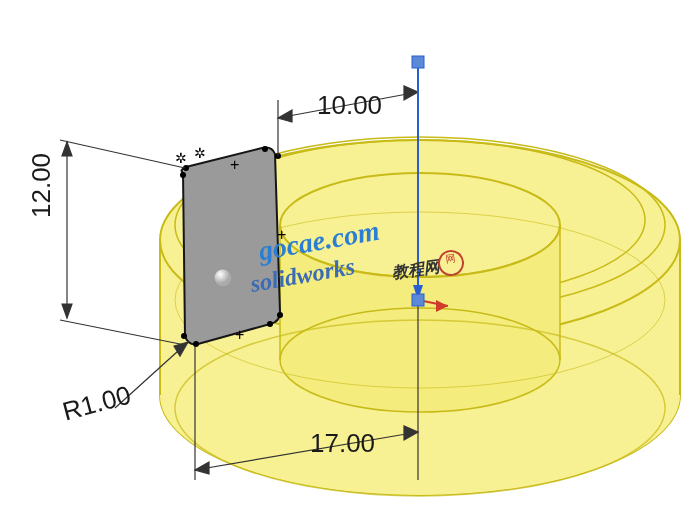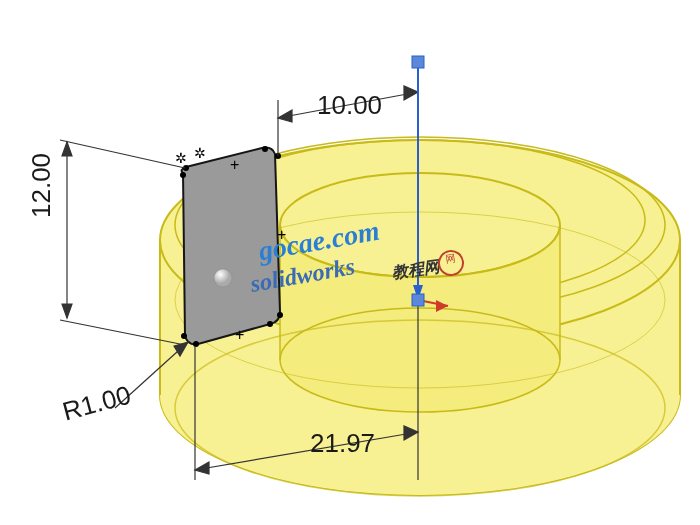--- a/index.html
+++ b/index.html
@@ -153,21 +153,21 @@
     <rect x="412" y="294" width="12" height="12" fill="#5b89d8" stroke="#2a5fd0" stroke-width="1"></rect>
   </g>
 </svg>
 
 <div class="dimension-text" style="left:26px; top:218px; transform: rotate(-90deg); transform-origin: left top;">12.00</div>
 
 <div class="dimension-text" style="left:300px; top:90px;margin-left:17px;">10.00</div>
 
 <div class="dimension-text" style="left:62px; top:388px; transform: rotate(-15deg);">R1.00</div>
 
-<div class="dimension-text" style="left:310px; top:428px;">21.97</div>
+<div class="dimension-text" style="left:310px; top:428px;">17.00</div>
 
 <div class="watermark watermark-url" style="left:258px; top:225px; transform: rotate(-10deg);">gocae.com</div>
 <div class="watermark watermark-sw" style="left:250px; top:262px; transform: rotate(-10deg);">solidworks</div>
 <div class="watermark watermark-cn" style="left:392px; top:260px; transform: rotate(-8deg);">教程网</div>
 
 <div style="position:absolute; left:438px; top:250px; width:26px; height:26px; border:2px solid #c04030; border-radius:50%; transform:rotate(-8deg);">
   <div style="font-size:10px; color:#c04030; text-align:center; line-height:11px; padding-top:1px;">网</div>
 </div>
 
 </body></html>

